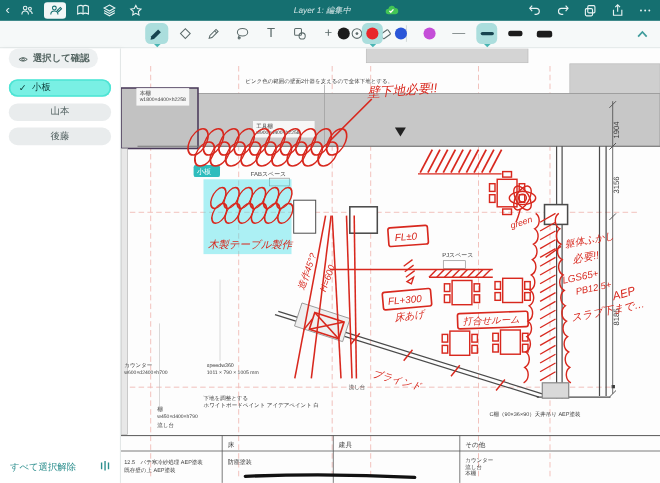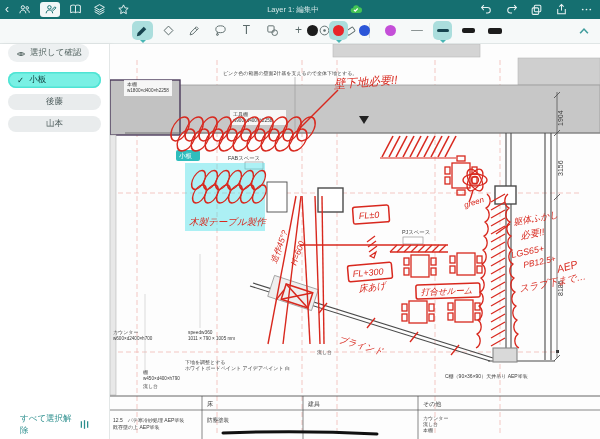--- a/index.html
+++ b/index.html
@@ -7,21 +7,21 @@
   .app{position:relative;width:600px;height:439px;overflow:hidden;background:#fff;}
 
   
   .topbar{position:absolute;left:0;top:0;width:600px;height:19px;background:#156f70;}
   .tb-left{position:absolute;left:5px;top:0;height:19px;display:flex;align-items:center;gap:7px;}
   .tb-back{color:#eaf4f4;font-size:12px;line-height:19px;cursor:default;}
   .tb-ic{width:17px;height:14px;display:flex;align-items:center;justify-content:center;}
   .tb-ic svg{width:13px;height:13px;stroke:#e8f2f2;fill:none;stroke-width:1.8;}
   .tb-ic.sel{background:#f2f7f7;border-radius:3px;width:20px;height:15px;}
   .tb-ic.sel svg{stroke:#156f70;}
-  .tb-title{position:absolute;left:238px;top:0;width:110px;height:19px;line-height:19px;color:#d7e8e8;font-size:7.5px;text-align:center;white-space:nowrap;}
+  .tb-title{position:absolute;left:238px;top:0;width:110px;height:19px;line-height:19px;color:#d7e8e8;font-size:7.5px;text-align:center;white-space:nowrap;font-style:italic;}
   .tb-cloud{position:absolute;left:349px;top:3px;width:14px;height:13px;}
   .tb-right{position:absolute;right:5px;top:0;height:19px;display:flex;align-items:center;gap:8px;}
   .tb-right .tb-ic svg{stroke-width:1.9;}
 
   
   .toolbar2{position:absolute;left:0;top:19px;width:600px;height:25px;background:#f6f9f9;border-bottom:1px solid #e0e6e6;}
   .tools{position:absolute;left:132px;top:2px;display:flex;align-items:center;gap:5px;}
   .tool{width:21px;height:19px;display:flex;align-items:center;justify-content:center;border-radius:5px;position:relative;}
   .tool svg{width:15px;height:15px;stroke:#5c6b6b;fill:none;stroke-width:1.5;}
   .tool.sel{background:#abdedd;}
@@ -33,25 +33,25 @@
   .dotwrap{width:19px;height:19px;display:flex;align-items:center;justify-content:center;border-radius:5px;position:relative;}
   .dotwrap.sel{background:#abdedd;}
   .dot{width:11px;height:11px;border-radius:50%;}
   .wline{border-radius:2px;background:#1c1c1c;}
   .collapse{position:absolute;right:9px;top:5px;width:14px;height:14px;}
   .collapse svg{width:14px;height:14px;stroke:#3f9c9c;fill:none;stroke-width:2;}
 
   
   .sidebar{position:absolute;left:0;top:44px;width:110px;height:395px;background:#ffffff;border-right:1px solid #e3e7e7;box-shadow:2px 0 4px rgba(0,0,0,.04);}
   .sb-header{margin:16px 0 8px 10px;font-size:9px;color:#93a3a3;}
-  .sb-confirm{margin:0 0 10px 8px;display:inline-flex;align-items:flex-end;gap:4px;background:#edf0f1;border-radius:9px;padding:3px 8px;font-size:8.5px;color:#51625f;}
+  .sb-confirm{margin:0 0 10px 8px;display:inline-flex;align-items:flex-end;gap:4px;background:#edf0f1;border-radius:9px;padding:3px 8px;font-size:8.5px;color:#51625f;font-weight:bold;}
   .sb-confirm svg{width:10px;height:10px;stroke:#51625f;fill:none;stroke-width:1.4;}
   .sb-item{margin:0 8px 6px 8px;height:16px;border-radius:9px;background:#e9eced;display:flex;align-items:center;padding:0 9px;font-size:8.5px;color:#4d5c5c;justify-content:center;}
   .sb-item.sel{background:#79f0e4;color:#0c3b38;justify-content:flex-start;gap:5px;box-shadow:0 0 0 1.5px #4ee4d4 inset;}
-  .sb-bottom{position:absolute;left:0;bottom:0;width:110px;height:28px;display:flex;align-items:center;justify-content:space-between;padding:0 20px;}
+  .sb-bottom{position:absolute;left:0;bottom:0;width:110px;height:28px;display:flex;align-items:center;justify-content:space-between;padding:0 9px;}
   .sb-deselect{font-size:8.5px;color:#2b8e8d;}
   .sb-panel-icon svg{width:11px;height:11px;stroke:#2b8e8d;stroke-width:1.6;fill:none;}
 
   
   .canvas{position:absolute;left:110px;top:44px;width:490px;height:395px;background:#fdfdfd;overflow:hidden;}
   svg text{font-family:"Liberation Sans","DejaVu Sans",sans-serif;}
   .cadtxt{fill:#3a3a3a;}
   .redtxt{fill:#d8281e;font-style:italic;}
 </style>
 </head>
@@ -229,24 +229,24 @@
           <path d="M2 8 Q8 3 14 8 Q8 13 2 8 Z"></path>
           <circle cx="8" cy="8" r="1.8"></circle>
         </svg>
       <span>選択して確認</span>
     </div>
     <div class="sb-item sel">
       <span>✓</span>
       <span>小板</span>
     </div>
     <div class="sb-item">
-        <span>後藤</span>
+        <span>山本</span>
       </div>
     <div class="sb-item">
-        <span>山本</span>
+        <span>後藤</span>
       </div>
     <div class="sb-bottom">
       <span class="sb-deselect">すべて選択解除</span>
       <span class="sb-panel-icon"><svg viewBox="0 0 14 14">
             <path d="M3 3 V11"></path>
             <path d="M7 1.5 V12.5"></path>
             <path d="M11 3 V11"></path>
           </svg></span>
     </div>
   </aside>

